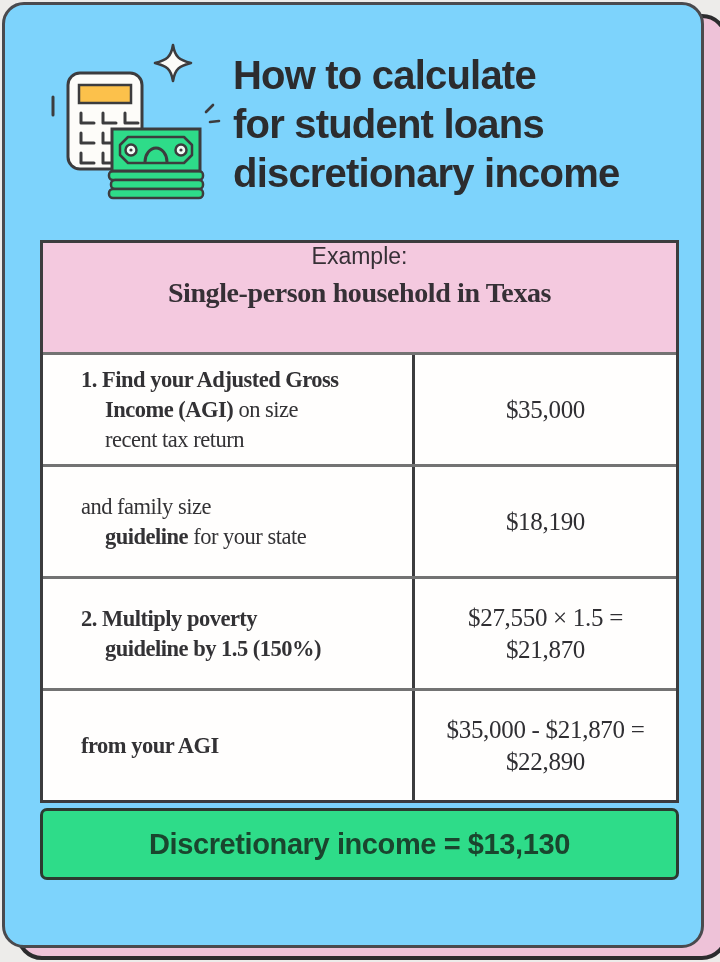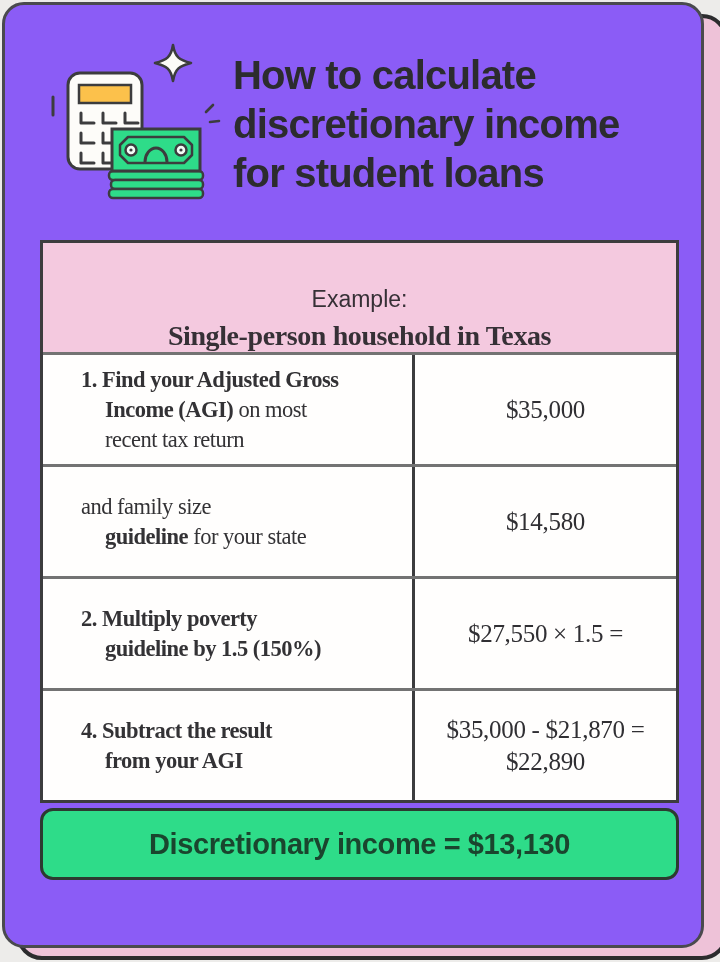--- a/index.html
+++ b/index.html
@@ -14,35 +14,35 @@
   .pink-backdrop {
     position:absolute; left:16px; top:14px;
     width:712px; height:946px;
     background:#eec2d8;
     border:4px solid #2c2c2e;
     border-radius:26px;
   }
   .card {
     position:absolute; left:2px; top:2px;
     width:702px; height:946px;
-    background:#8b5cf6;
+    background:#7dd3fc;
     border:3px solid #4a4a4e;
     border-radius:22px;
   }
   .illustration { position:absolute; left:38px; top:34px; width:195px; height:172px; }
   .page-title {
     position:absolute; left:228px; top:46px;
     font-size:40px; font-weight:bold; line-height:49px;
     letter-spacing:-0.8px; color:#2c2c2e;
   }
   .table-col { position:absolute; left:35px; top:235px; width:639px; }
   .extable { border:3px solid #3c3c3e; background:#fffefd; }
   .thead {
     height:109px; background:#f4c9df;
-    display:flex; flex-direction:column; justify-content:flex-end; align-items:center;
+    display:flex; flex-direction:column; justify-content:flex-start; align-items:center;
     text-align:center; color:#363036;
   }
   .thead .eyebrow { font-size:23px; font-weight:normal; margin-bottom:7px; }
   .thead .htitle { font-size:28px; font-weight:bold; letter-spacing:-0.4px;font-family:Liberation Serif, serif; }
   .trow {
     display:grid; grid-template-columns:372px 1fr;
     border-top:3px solid #737373; height:112px;font-family:Liberation Serif, serif;
   }
   .step-cell {
     border-right:3px solid #3c3c3e;
@@ -54,21 +54,21 @@
   .step-line + .step-line { padding-left:24px; }
   .step-line .b { font-weight:bold; }
   .value-cell {
     display:flex; flex-direction:column; justify-content:center; align-items:center;
     font-size:25px; letter-spacing:-0.3px; line-height:32px; color:#302f33;
     text-align:center; padding:0 6px;border-radius:16px;
   }
   .result-banner {
     margin-top:5px; height:72px;
     background:#2edc89;
-    border:3px solid #2c3a30; border-radius:13px;
+    border:3px solid #2c3a30; border-radius:7px;
     display:flex; align-items:center; justify-content:center;
     font-size:29px; font-weight:bold; letter-spacing:-0.4px; color:#1a452e;
   }
 </style>
 </head>
 <body>
 
 <div class="pink-backdrop"></div>
 
 <div class="card">
@@ -104,66 +104,66 @@
       <path d="M130,6 C132,18 136,21 148,24 C136,27 132,30 130,42 C128,30 124,27 112,24 C124,21 128,18 130,6 Z" fill="#fcfbf8" stroke="#3c3c3e" stroke-width="2.6" stroke-linejoin="round"></path>
     </g>
     <g stroke="#3c3c3e" stroke-width="2.6" stroke-linecap="round">
       <path d="M163,73 l7,-7"></path>
       <path d="M167,83 l9,-1"></path>
     </g>
   </svg>
 
   <div class="page-title">
     <div>How to calculate</div>
+    <div>for student loans</div>
     <div>discretionary income</div>
-    <div>for student loans</div>
   </div>
 
   <div class="table-col">
     <div class="extable">
 
       <div class="thead">
         <div class="eyebrow">Example:</div>
         <div class="htitle">Single-person household in Texas</div>
       </div>
 
       <div class="trow">
         <div class="step-cell">
             <div class="step-line"><span class="b">1. Find your Adjusted Gross</span></div>
-            <div class="step-line"><span class="b">Income (AGI)</span><span> on most</span></div>
+            <div class="step-line"><span class="b">Income (AGI)</span><span> on size</span></div>
             <div class="step-line"><span>recent tax return</span></div>
           </div>
         <div class="value-cell">
             <div class="value-line">$35,000</div>
           </div>
       </div>
 
       <div class="trow">
         <div class="step-cell">
             <div class="step-line"><span>and family size</span></div>
             <div class="step-line"><span class="b">guideline</span><span> for your state</span></div>
           </div>
         <div class="value-cell">
-            <div class="value-line">$14,580</div>
+            <div class="value-line">$18,190</div>
           </div>
       </div>
 
       <div class="trow">
         <div class="step-cell">
             <div class="step-line"><span class="b">2. Multiply poverty</span></div>
             <div class="step-line"><span class="b">guideline by 1.5 (150%)</span></div>
           </div>
         <div class="value-cell">
             <div class="value-line">$27,550 × 1.5 =</div>
+            <div class="value-line">$21,870</div>
           </div>
       </div>
 
       <div class="trow">
         <div class="step-cell">
-            <div class="step-line"><span class="b">4. Subtract the result</span></div>
             <div class="step-line"><span class="b">from your AGI</span></div>
           </div>
         <div class="value-cell">
             <div class="value-line">$35,000 - $21,870 =</div>
             <div class="value-line">$22,890</div>
           </div>
       </div>
 
     </div>
 

